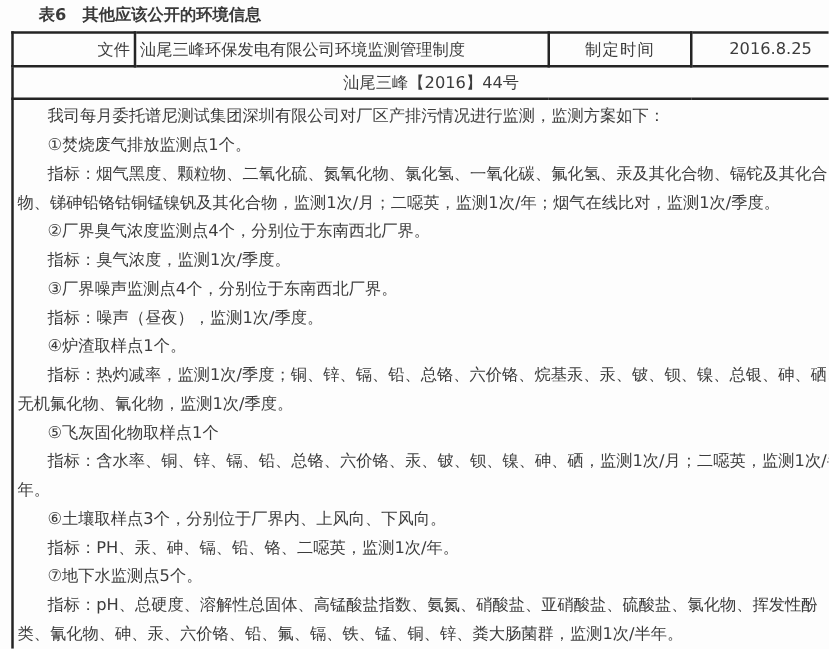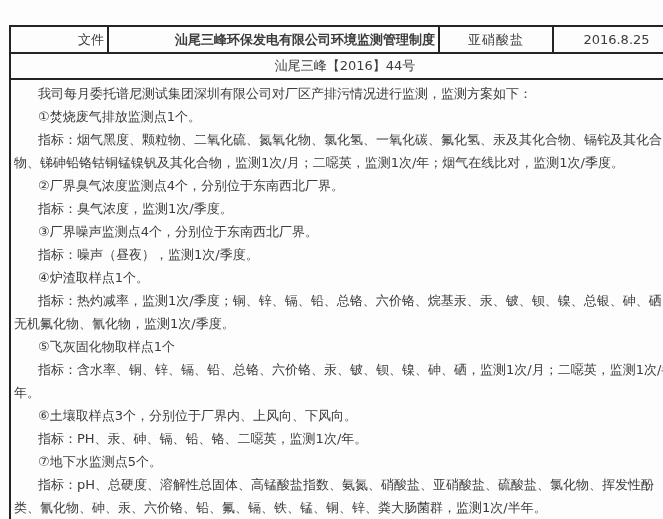--- a/index.html
+++ b/index.html
@@ -34,21 +34,21 @@
     table-layout: fixed;
   }
   table.doc-table td {
     border: 2px solid #242424;
     font-size: 13px;
     color: #3c3c3c;
     padding: 2px 3px;
     vertical-align: middle;
   }
   td.c-label   { width: 90px;  text-align: right; height: 21px; }
-  td.c-title   { width: 323px; text-align: right; font-weight: bold; }
+  td.c-title   { width: 323px; text-align: left; }
   td.c-dlabel  { width: 106px; text-align: center; letter-spacing: 1px; }
   td.c-dvalue  { width: 119px; text-align: center; }
   td.doc-number {
     text-align: center;
     height: 20px;
   }
   td.body-cell {
     vertical-align: top;
     padding: 4px 3px 6px 3px;
   }
@@ -59,27 +59,28 @@
     line-height: 23px;
     color: #3c3c3c;
     word-break: break-all;
   }
 </style>
 </head>
 <body>
 
 <div class="page">
 
+  <div class="doc-title">表6　其他应该公开的环境信息</div>
 
   <table class="doc-table">
     <tbody>
       <tr>
         <td class="c-label">文件</td>
         <td class="c-title">汕尾三峰环保发电有限公司环境监测管理制度</td>
-        <td class="c-dlabel">亚硝酸盐</td>
+        <td class="c-dlabel">制定时间</td>
         <td class="c-dvalue">2016.8.25</td>
       </tr>
       <tr>
         <td class="doc-number" colspan="4">汕尾三峰【2016】44号</td>
       </tr>
       <tr>
         <td class="body-cell" colspan="4">
             <p class="body-para">我司每月委托谱尼测试集团深圳有限公司对厂区产排污情况进行监测，监测方案如下：</p>
             <p class="body-para">①焚烧废气排放监测点1个。</p>
             <p class="body-para">指标：烟气黑度、颗粒物、二氧化硫、氮氧化物、氯化氢、一氧化碳、氟化氢、汞及其化合物、镉铊及其化合物、锑砷铅铬钴铜锰镍钒及其化合物，监测1次/月；二噁英，监测1次/年；烟气在线比对，监测1次/季度。</p>

